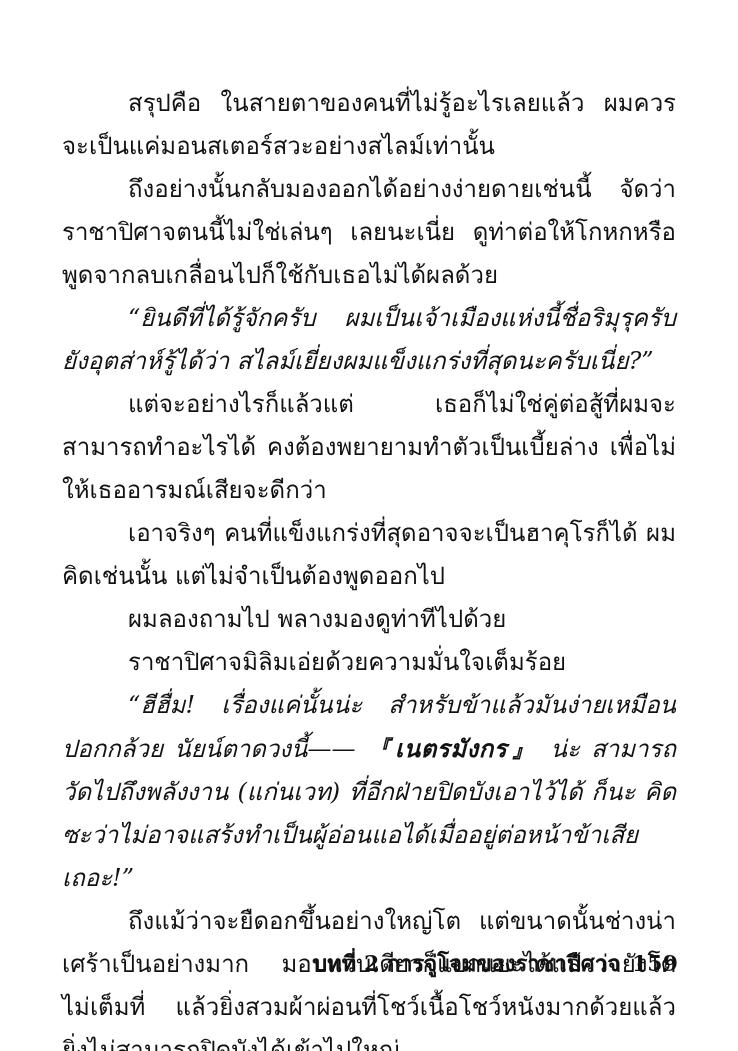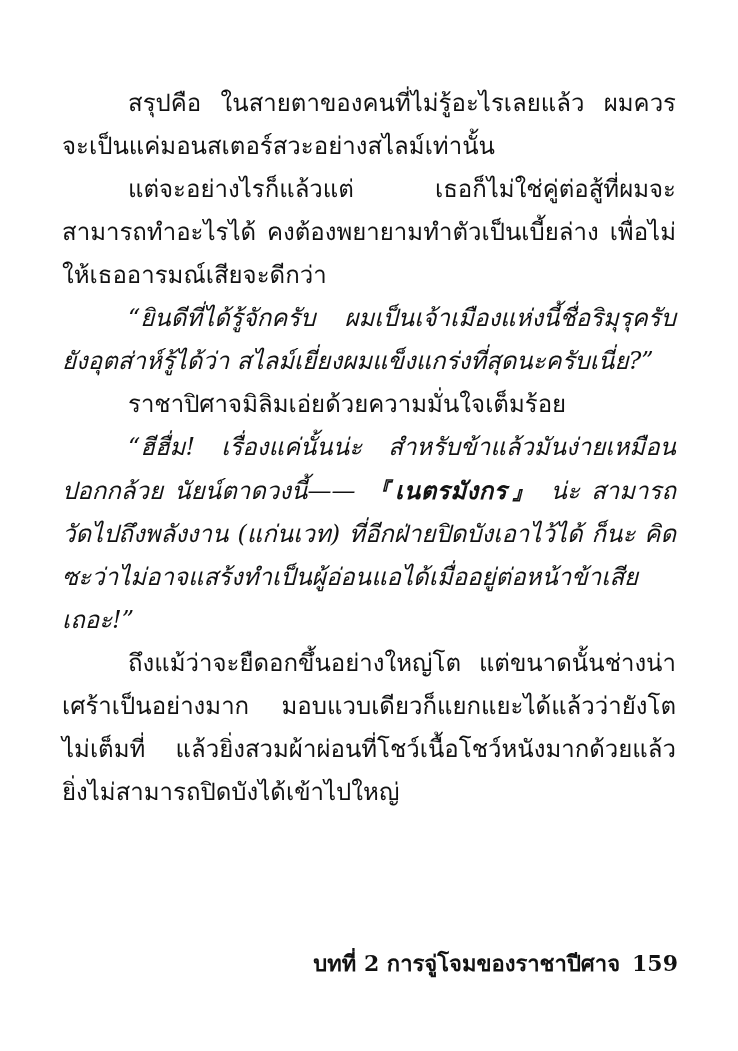--- a/index.html
+++ b/index.html
@@ -38,22 +38,25 @@
     text-align: center;
   }
   .footer .pgnum { margin-left: 12px; }
 </style>
 </head>
 <body>
 
 <div class="page">
   <div class="text-block" id="text-block">
       <div class="para"><span>สรุปคือ ในสายตาของคนที่ไม่รู้อะไรเลยแล้ว ผมควรจะเป็นแค่มอนสเตอร์สวะอย่างสไลม์เท่านั้น</span></div>
+      <div class="para"><span>ถึงอย่างนั้นกลับมองออกได้อย่างง่ายดายเช่นนี้ จัดว่าราชาปิศาจตนนี้ไม่ใช่เล่นๆ เลยนะเนี่ย ดูท่าต่อให้โกหกหรือพูดจากลบเกลื่อนไปก็ใช้กับเธอไม่ได้ผลด้วย</span></div>
+      <div class="para italic"><span>“ยินดีที่ได้รู้จักครับ ผมเป็นเจ้าเมืองแห่งนี้ชื่อริมุรุครับ ยังอุตส่าห์รู้ได้ว่า สไลม์เยี่ยงผมแข็งแกร่งที่สุดนะครับเนี่ย?”</span></div>
       <div class="para"><span>แต่จะอย่างไรก็แล้วแต่ เธอก็ไม่ใช่คู่ต่อสู้ที่ผมจะสามารถทำอะไรได้ คงต้องพยายามทำตัวเป็นเบี้ยล่าง เพื่อไม่ให้เธออารมณ์เสียจะดีกว่า</span></div>
-      <div class="para italic"><span>“ยินดีที่ได้รู้จักครับ ผมเป็นเจ้าเมืองแห่งนี้ชื่อริมุรุครับ ยังอุตส่าห์รู้ได้ว่า สไลม์เยี่ยงผมแข็งแกร่งที่สุดนะครับเนี่ย?”</span></div>
+      <div class="para"><span>เอาจริงๆ คนที่แข็งแกร่งที่สุดอาจจะเป็นฮาคุโรก็ได้ ผมคิดเช่นนั้น แต่ไม่จำเป็นต้องพูดออกไป</span></div>
+      <div class="para"><span>ผมลองถามไป พลางมองดูท่าทีไปด้วย</span></div>
       <div class="para"><span>ราชาปิศาจมิลิมเอ่ยด้วยความมั่นใจเต็มร้อย</span></div>
       <div class="para italic"><span>“ฮีฮื่ม! เรื่องแค่นั้นน่ะ สำหรับข้าแล้วมันง่ายเหมือนปอกกล้วย นัยน์ตาดวงนี้—— </span><span class="seg-bold">『เนตรมังกร』</span><span> น่ะ สามารถวัดไปถึงพลังงาน (แก่นเวท) ที่อีกฝ่ายปิดบังเอาไว้ได้ ก็นะ คิดซะว่าไม่อาจแสร้งทำเป็นผู้อ่อนแอได้เมื่ออยู่ต่อหน้าข้าเสียเถอะ!”</span></div>
       <div class="para"><span>ถึงแม้ว่าจะยืดอกขึ้นอย่างใหญ่โต แต่ขนาดนั้นช่างน่าเศร้าเป็นอย่างมาก มอบแวบเดียวก็แยกแยะได้แล้วว่ายังโตไม่เต็มที่ แล้วยิ่งสวมผ้าผ่อนที่โชว์เนื้อโชว์หนังมากด้วยแล้ว ยิ่งไม่สามารถปิดบังได้เข้าไปใหญ่</span></div>
     </div>
   <div class="footer">
     <span>บทที่ 2 การจู่โจมของราชาปีศาจ</span><span class="pgnum">159</span>
   </div>
 </div>
 
 </body></html>

